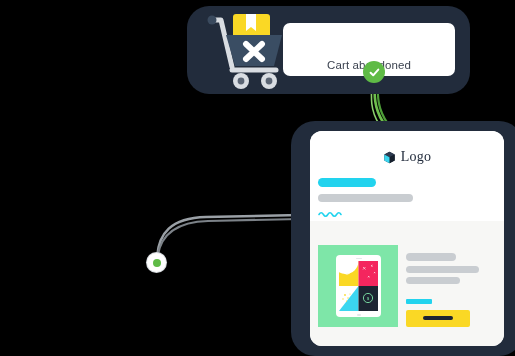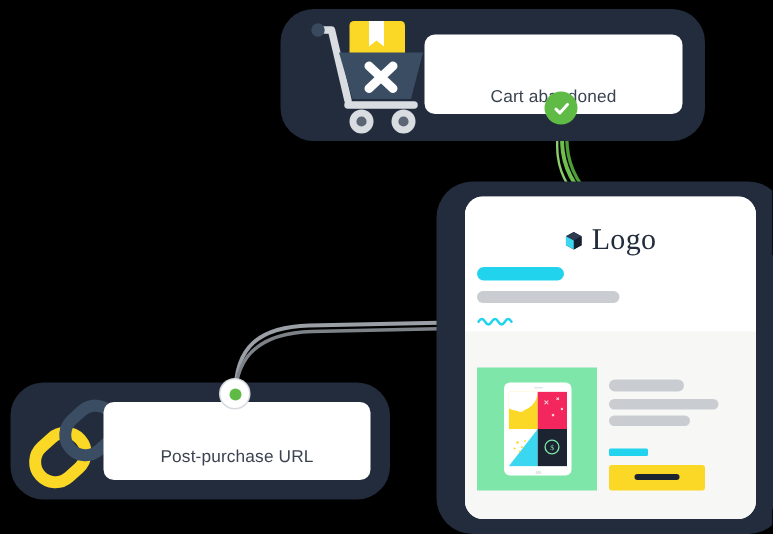--- a/index.html
+++ b/index.html
@@ -67,21 +67,21 @@
   .email-head { position: relative; height: 90px; background: #FFFFFF; }
   .email-body { position: relative; height: 125px; background: #F7F7F5; }
 
   .logo-row {
     position: absolute; top: 18px; left: 0; width: 100%;
     display: flex; align-items: center; justify-content: center; gap: 5px;
   }
   .logo-mark { width: 13px; height: 13px; display: block; }
   .logo-text {
     font-family: "Liberation Serif", serif;
-    font-size: 20px; color: #222C3C; letter-spacing: .2px;
+    font-size: 14px; color: #222C3C; letter-spacing: .2px;
   }
 
   .bar { position: absolute; border-radius: 20px; }
   .squiggle { position: absolute; }
 
   
   .product-tile {
     position: absolute; left: 8px; top: 24px;
     width: 80px; height: 82px; background: #7EE6A8;
   }
@@ -171,33 +171,20 @@
       <span class="node-label">Cart abandoned</span>
     </div>
   </div>
 
   <div class="dot-check" style="left:363px; top:61px;">
     <svg width="13" height="13" viewBox="0 0 13 13" xmlns="http://www.w3.org/2000/svg">
       <path d="M2.6,6.8 L5.2,9.3 L10.3,3.6" fill="none" stroke="#FFFFFF" stroke-width="2" stroke-linecap="round" stroke-linejoin="round"></path>
     </svg>
   </div>
 
-  <div class="node-frame" id="url-node">
-
-    <svg class="link-icon" viewBox="0 0 76 66" xmlns="http://www.w3.org/2000/svg">
-      <g transform="rotate(-42 38 33)">
-        <rect x="6" y="19" width="36" height="27" rx="13.5" fill="none" stroke="#FAD825" stroke-width="8"></rect>
-        <rect x="33" y="19" width="36" height="27" rx="13.5" fill="none" stroke="#3A4D63" stroke-width="8"></rect>
-      </g>
-    </svg>
-
-    <div class="node-field">
-      <span class="node-label">Post-purchase URL</span>
-    </div>
-  </div>
 
   <div class="dot-small" style="left:147px; top:253px;">
       <i></i>
     </div>
 
   <div id="email-card">
     <div id="email-inner">
 
       <div class="email-head">
 

